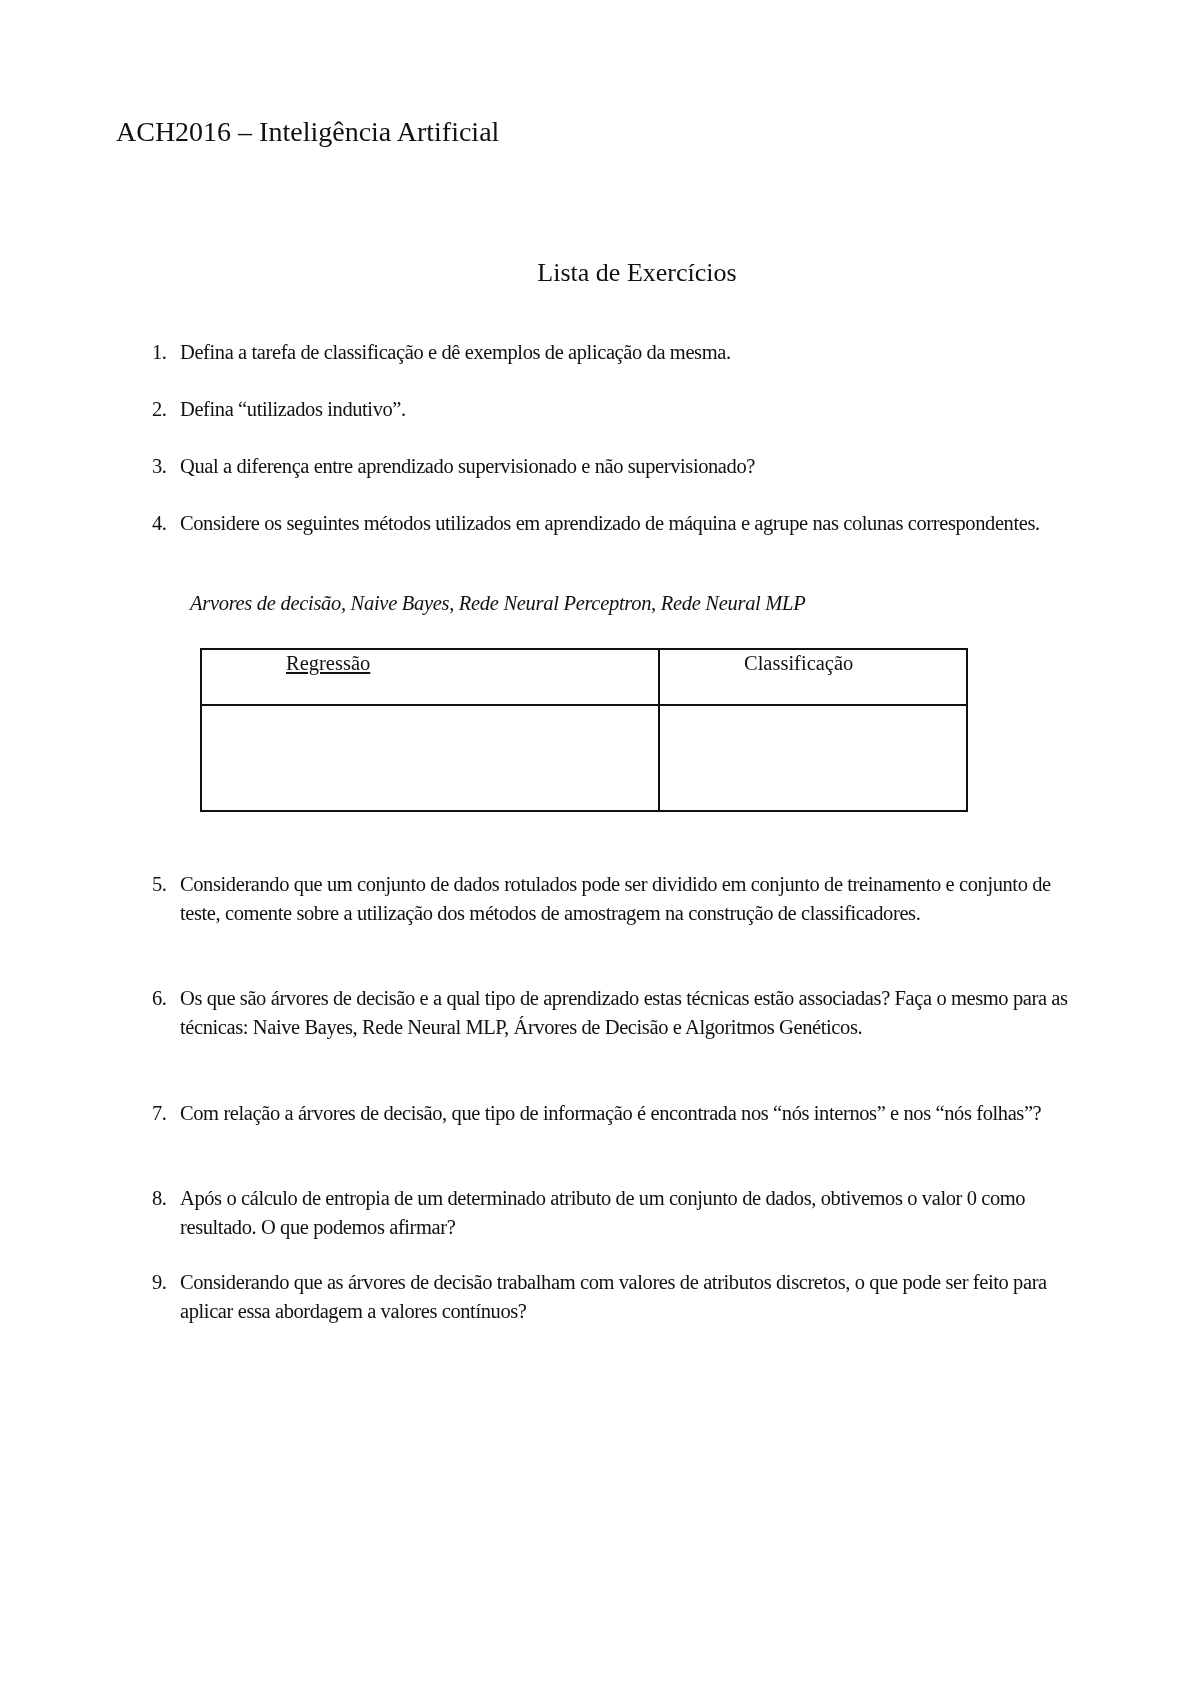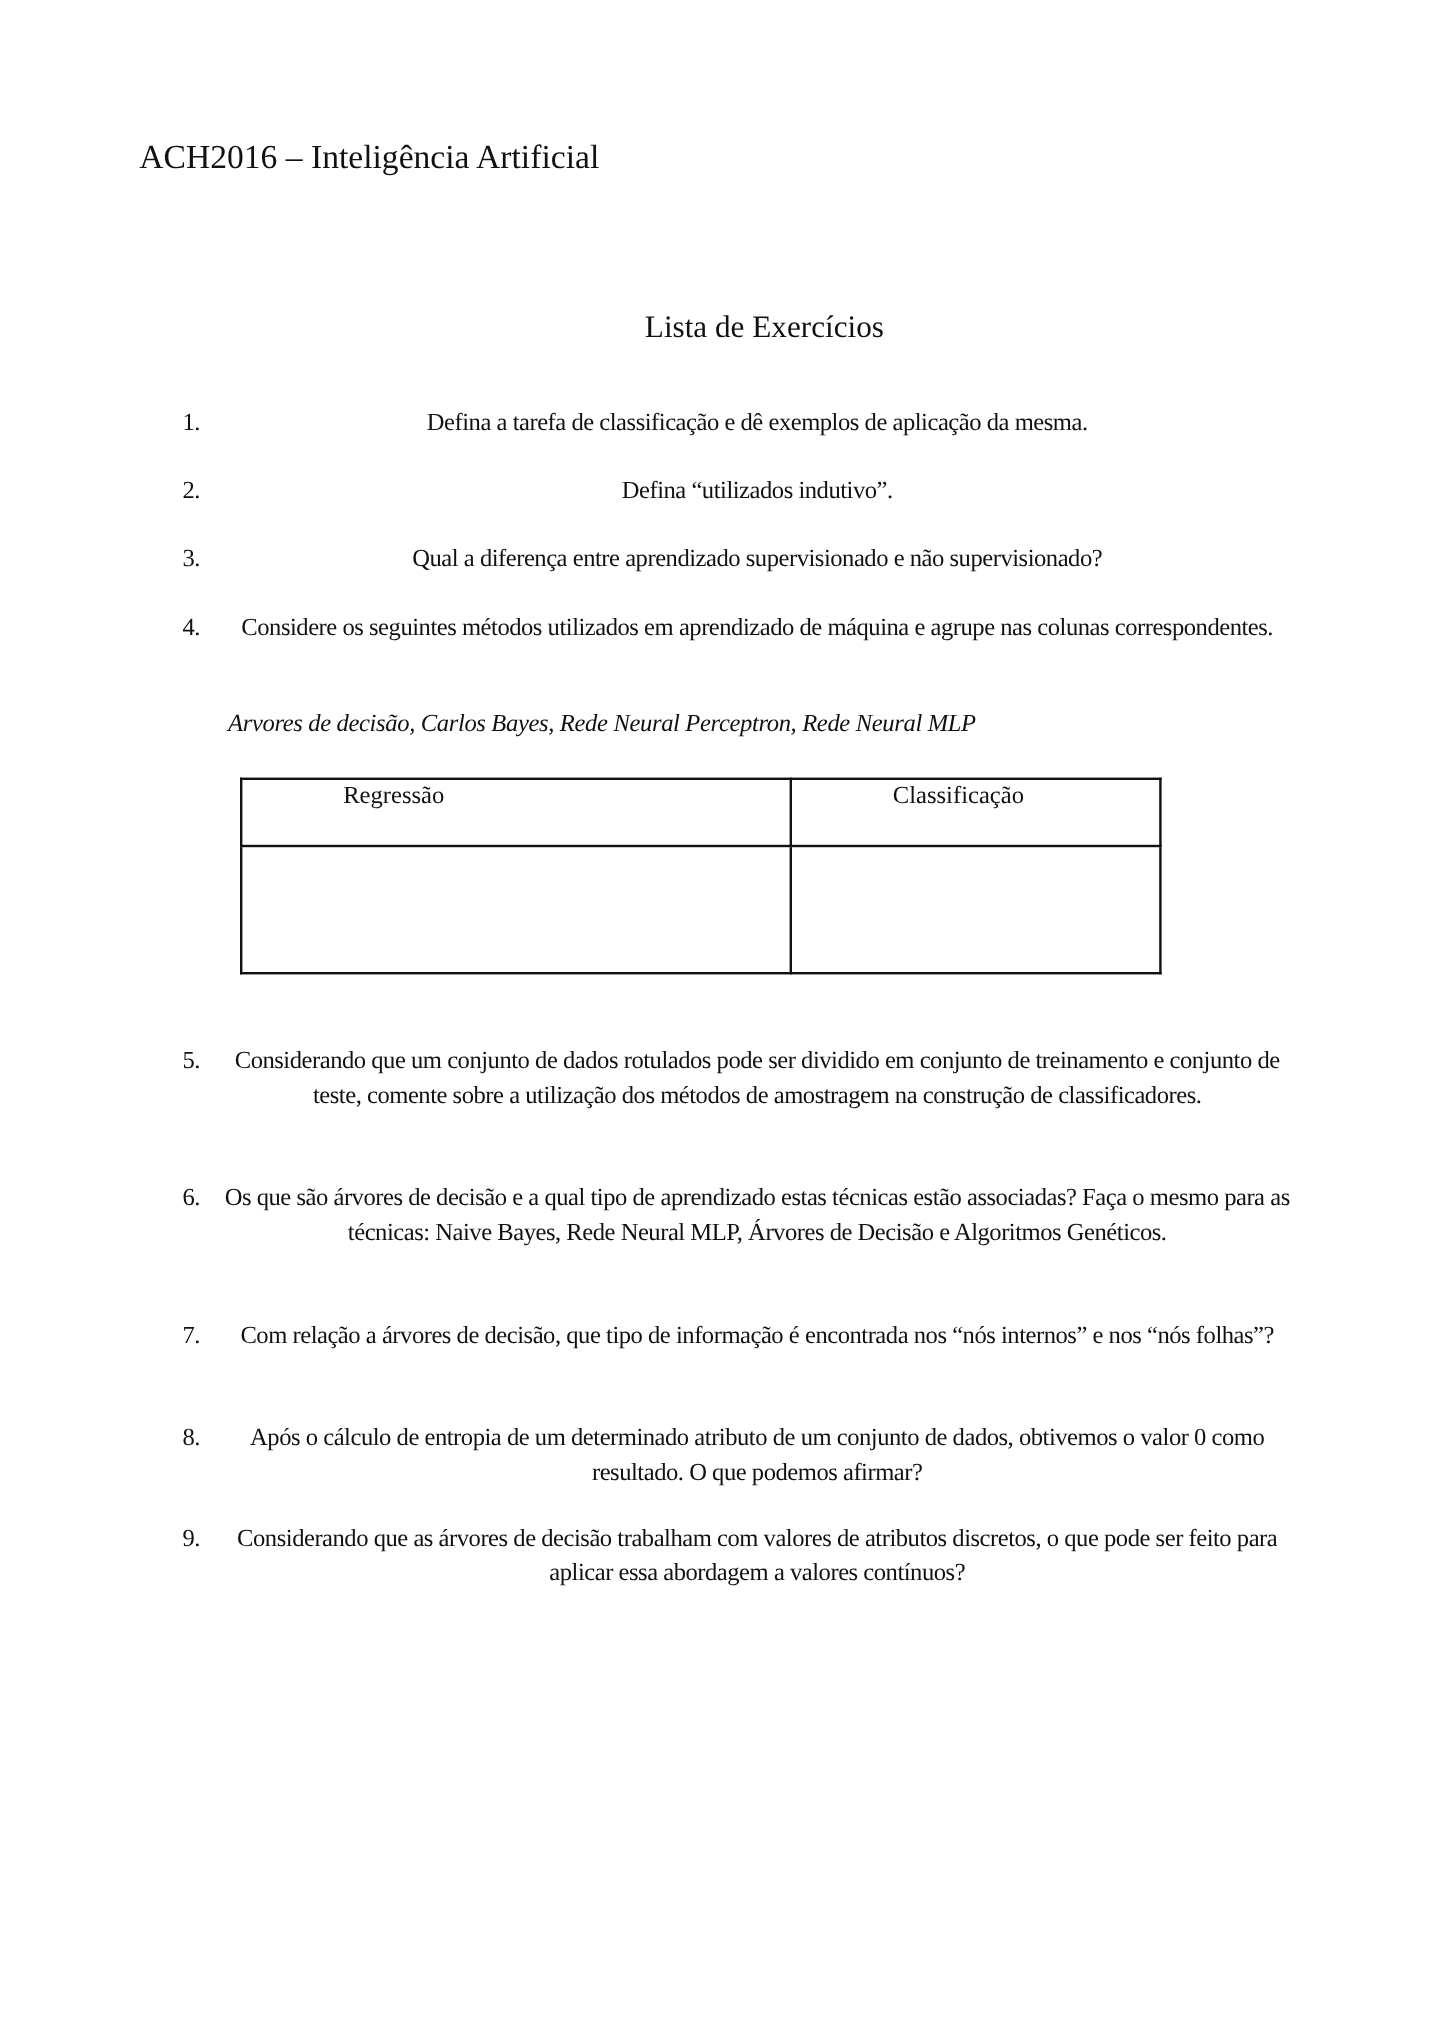--- a/index.html
+++ b/index.html
@@ -5,28 +5,28 @@
     html, body { margin: 0; padding: 0; background: #ffffff; }
     body {
       width: 1200px; height: 1698px; position: relative; overflow: hidden;
       font-family: "Liberation Serif", "DejaVu Serif", serif; color: #111;
     }
     .header { position: absolute; left: 116px; top: 114px; font-size: 28px; line-height: 36px; }
     .header div { white-space: nowrap; }
     .title { position: absolute; left: 0; width: 1200px; top: 258px; text-align: center; font-size: 26px; padding-left: 37px; }
     .q { position: absolute; left: 152px; width: 930px; font-size: 20.5px; line-height: 29px; letter-spacing: -0.4px; }
     .q .num { position: absolute; left: 0; top: 0; }
-    .q .txt { display: block; margin-left: 28px; text-align: center; }
+    .q .txt { display: block; margin-left: 28px; }
     .methods { position: absolute; left: 190px; top: 592px; font-size: 20.5px; font-style: italic; letter-spacing: -0.3px; }
     table.t { position: absolute; left: 200px; top: 648px; width: 768px; border-collapse: collapse; }
     table.t td { border: 2px solid #111; vertical-align: top; font-size: 20.5px; padding: 0; }
     table.t tr.h td { height: 52px; }
     table.t tr.b td { height: 104px; }
     .col1 { width: 372px; }
-    .c1h { padding-left: 84px !important; padding-top: 2px !important; }
+    .c1h { padding-left: 84px !important; padding-top: 2px !important; text-decoration: underline; }
     .c2h { padding-left: 84px !important; padding-top: 2px !important; }
   </style>
 </head>
 <body>
 
 <div class="header">
   <div>ACH2016 – Inteligência Artificial</div>
 </div>
 
 <div class="title">Lista de Exercícios</div>
@@ -41,21 +41,21 @@
 </div>
 <div class="q" style="top:452px">
   <span class="num">3.</span>
   <span class="txt">Qual a diferença entre aprendizado supervisionado e não supervisionado?</span>
 </div>
 <div class="q" style="top:509px">
   <span class="num">4.</span>
   <span class="txt">Considere os seguintes métodos utilizados em aprendizado de máquina e agrupe nas colunas correspondentes.</span>
 </div>
 
-<div class="methods">Arvores de decisão, Carlos Bayes, Rede Neural Perceptron, Rede Neural MLP</div>
+<div class="methods">Arvores de decisão, Naive Bayes, Rede Neural Perceptron, Rede Neural MLP</div>
 
 <table class="t">
   <tbody>
       <tr class="h">
     <td class="col1 c1h">Regressão</td>
     <td class="c2h">Classificação</td>
   </tr>
   <tr class="b">
     <td class="col1"></td>
     <td></td>

